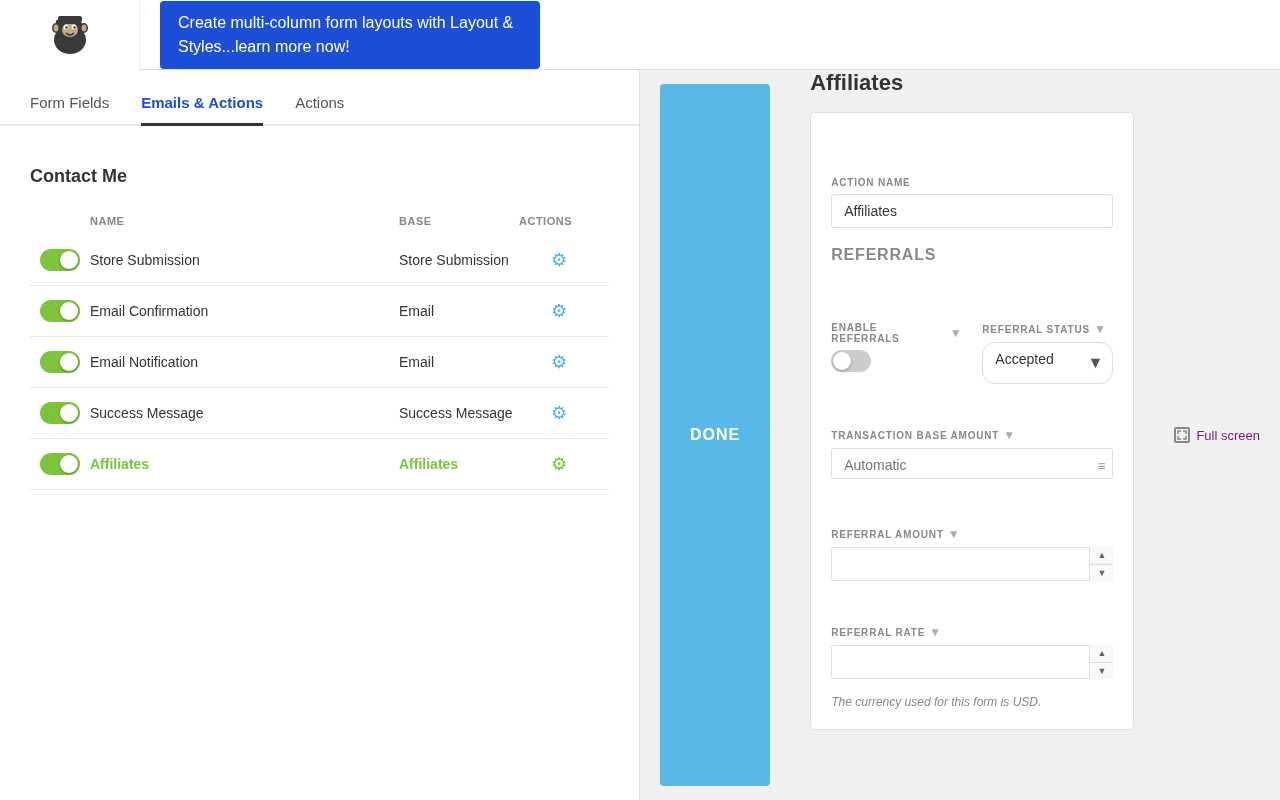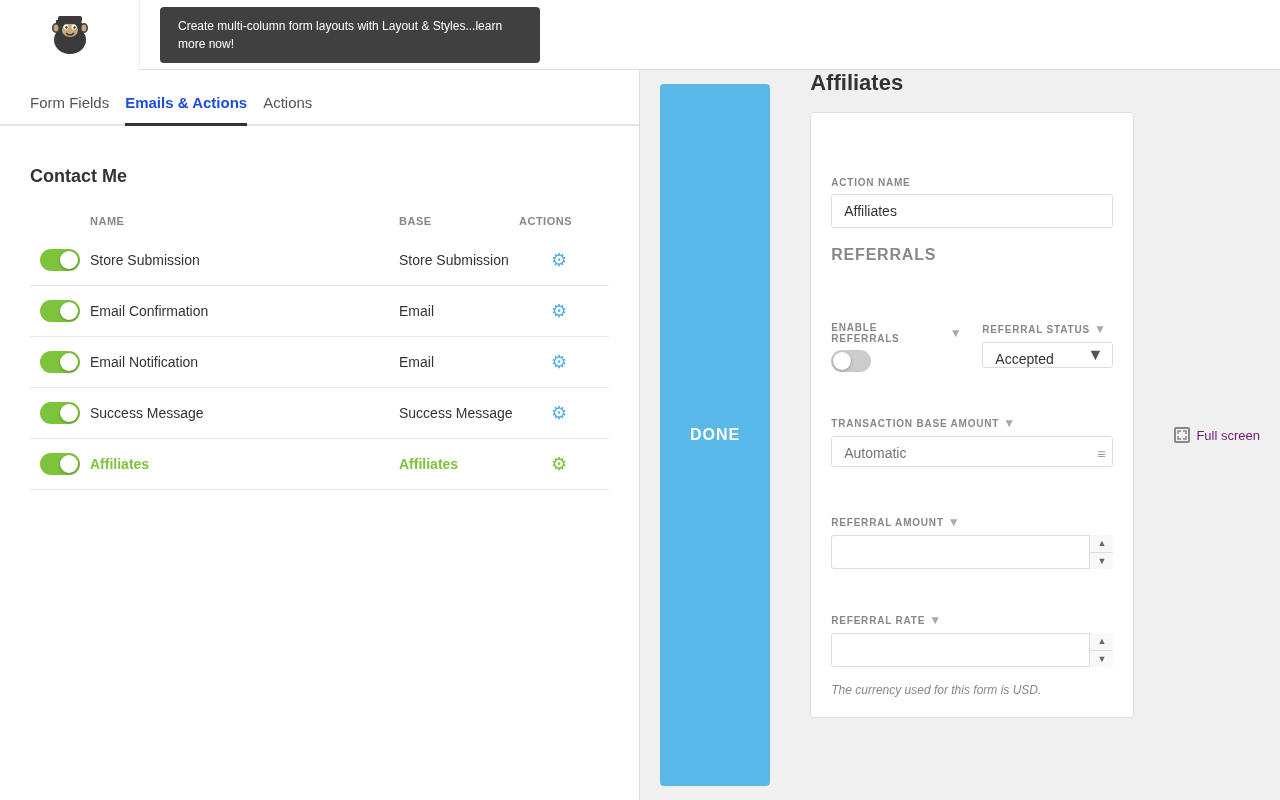--- a/index.html
+++ b/index.html
@@ -31,21 +31,21 @@
       overflow: hidden;
     }
 
     
     .top-nav {
       display: flex;
       align-items: flex-end;
       padding: 0 30px;
       border-bottom: 2px solid #e5e5e5;
       height: 56px;
-      gap: 16px;
+      gap: 32px;
     }
 
     .nav-tab {
       padding: 0 0 12px 0;
       font-size: 15px;
       color: #555;
       cursor: pointer;
       border-bottom: 3px solid transparent;
       margin-bottom: -2px;
       white-space: nowrap;
@@ -258,22 +258,22 @@
     }
 
     .select-wrapper {
       position: relative;
     }
 
     .select-wrapper select {
       width: 100%;
       appearance: none;
       border: 1px solid #ddd;
-      border-radius: 3px;
-      padding: 8px 36px 0 12px;
+      border-radius: 13px;
+      padding: 8px 36px 16px 12px;
       font-size: 14px;
       color: #333;
       background: white;
       cursor: pointer;
       outline: none;
     }
 
     .select-arrow {
       position: absolute;
       right: 10px;
@@ -403,23 +403,23 @@
       height: 70px;
       background: white;
       display: flex;
       align-items: center;
       justify-content: center;
       padding: 10px;
       border-right: 1px solid #eee;
     }
 
     .header-banner {
-      background: #404040;
+      background: #1d4ed8;
       color: white;
-      font-size: 12px;
+      font-size: 16px;
       font-weight: 500;
       line-height: 1.5;
       padding: 10px 18px;
       border-radius: 4px;
       margin: 10px 20px;
       max-width: 380px;
     }
   </style>
 </head>
 <body>

